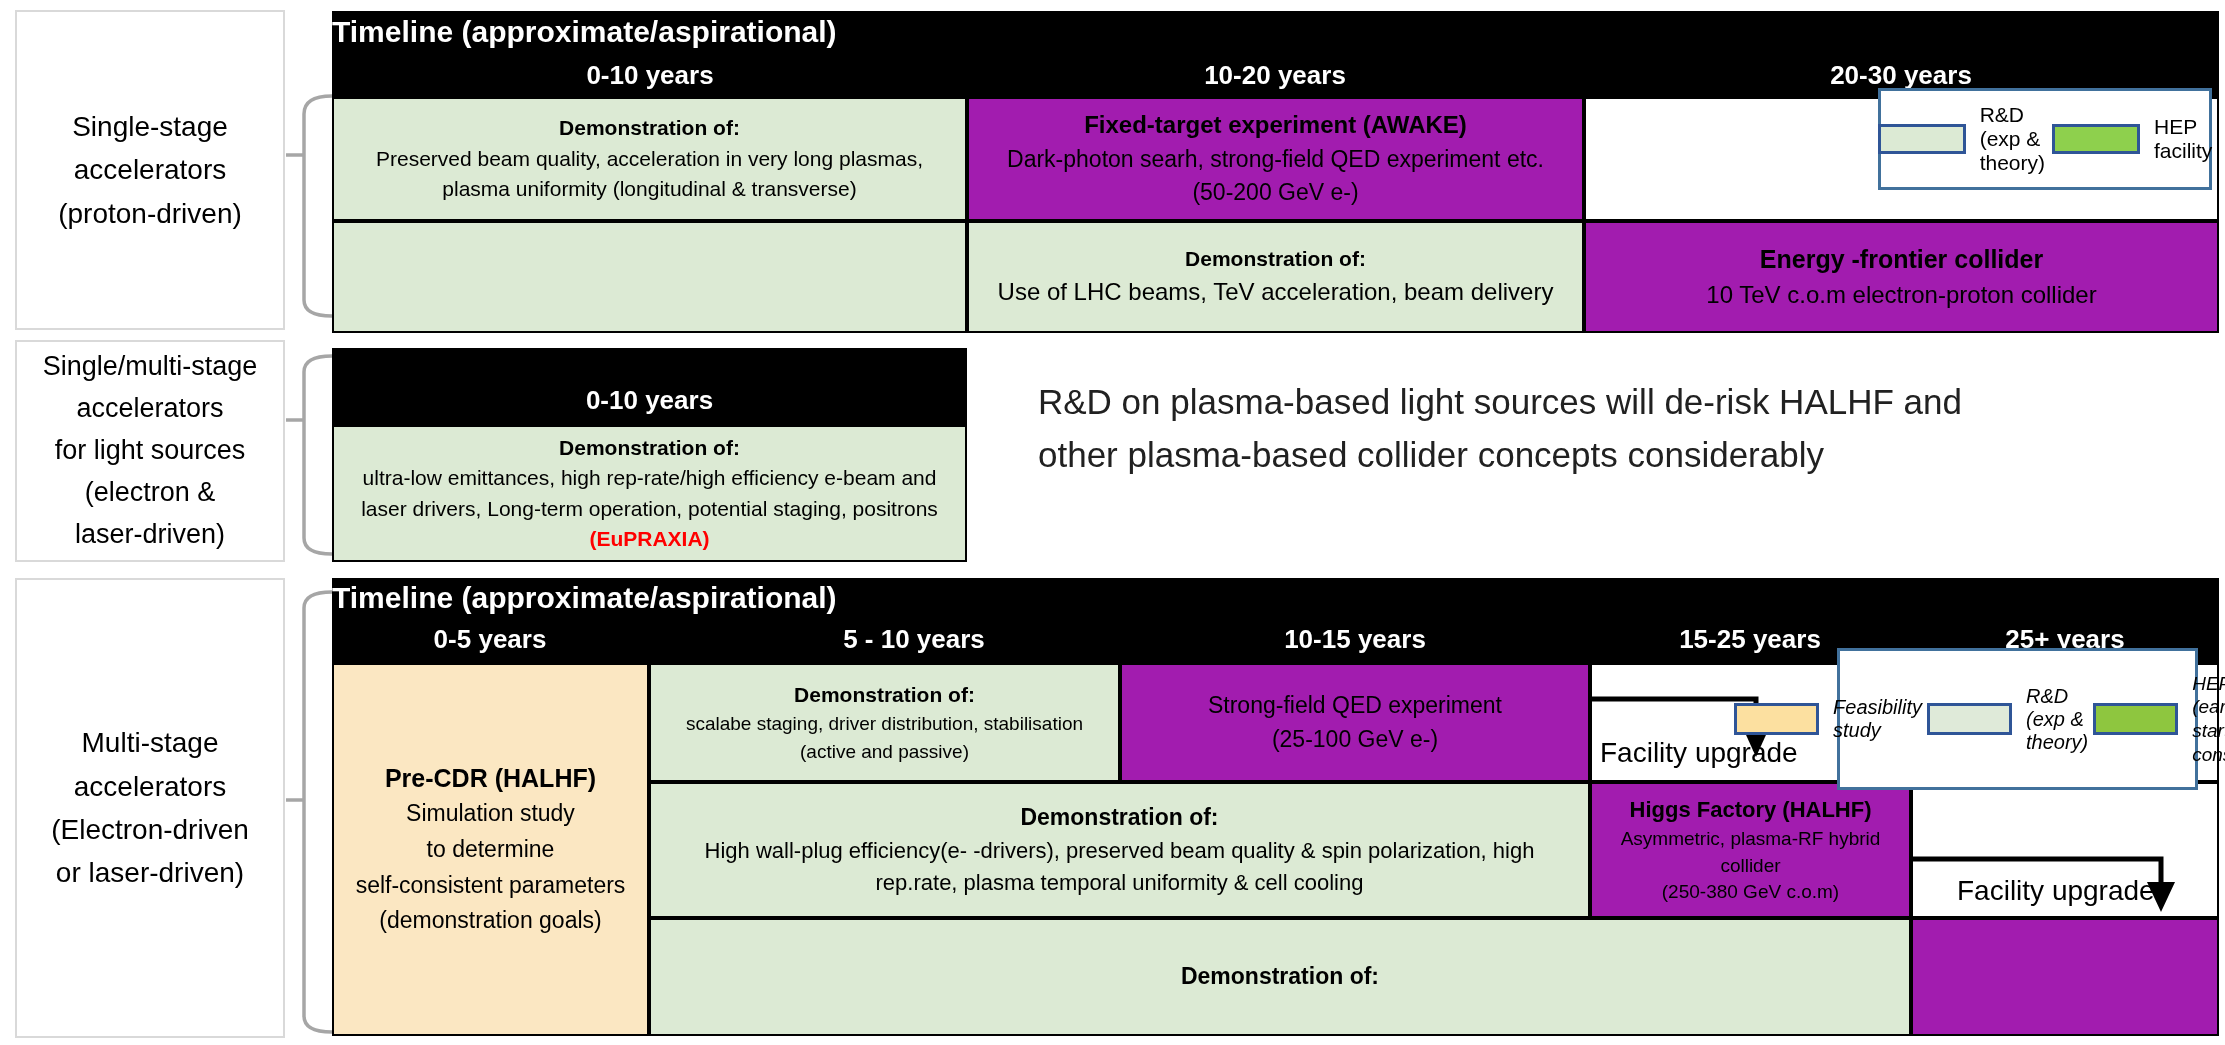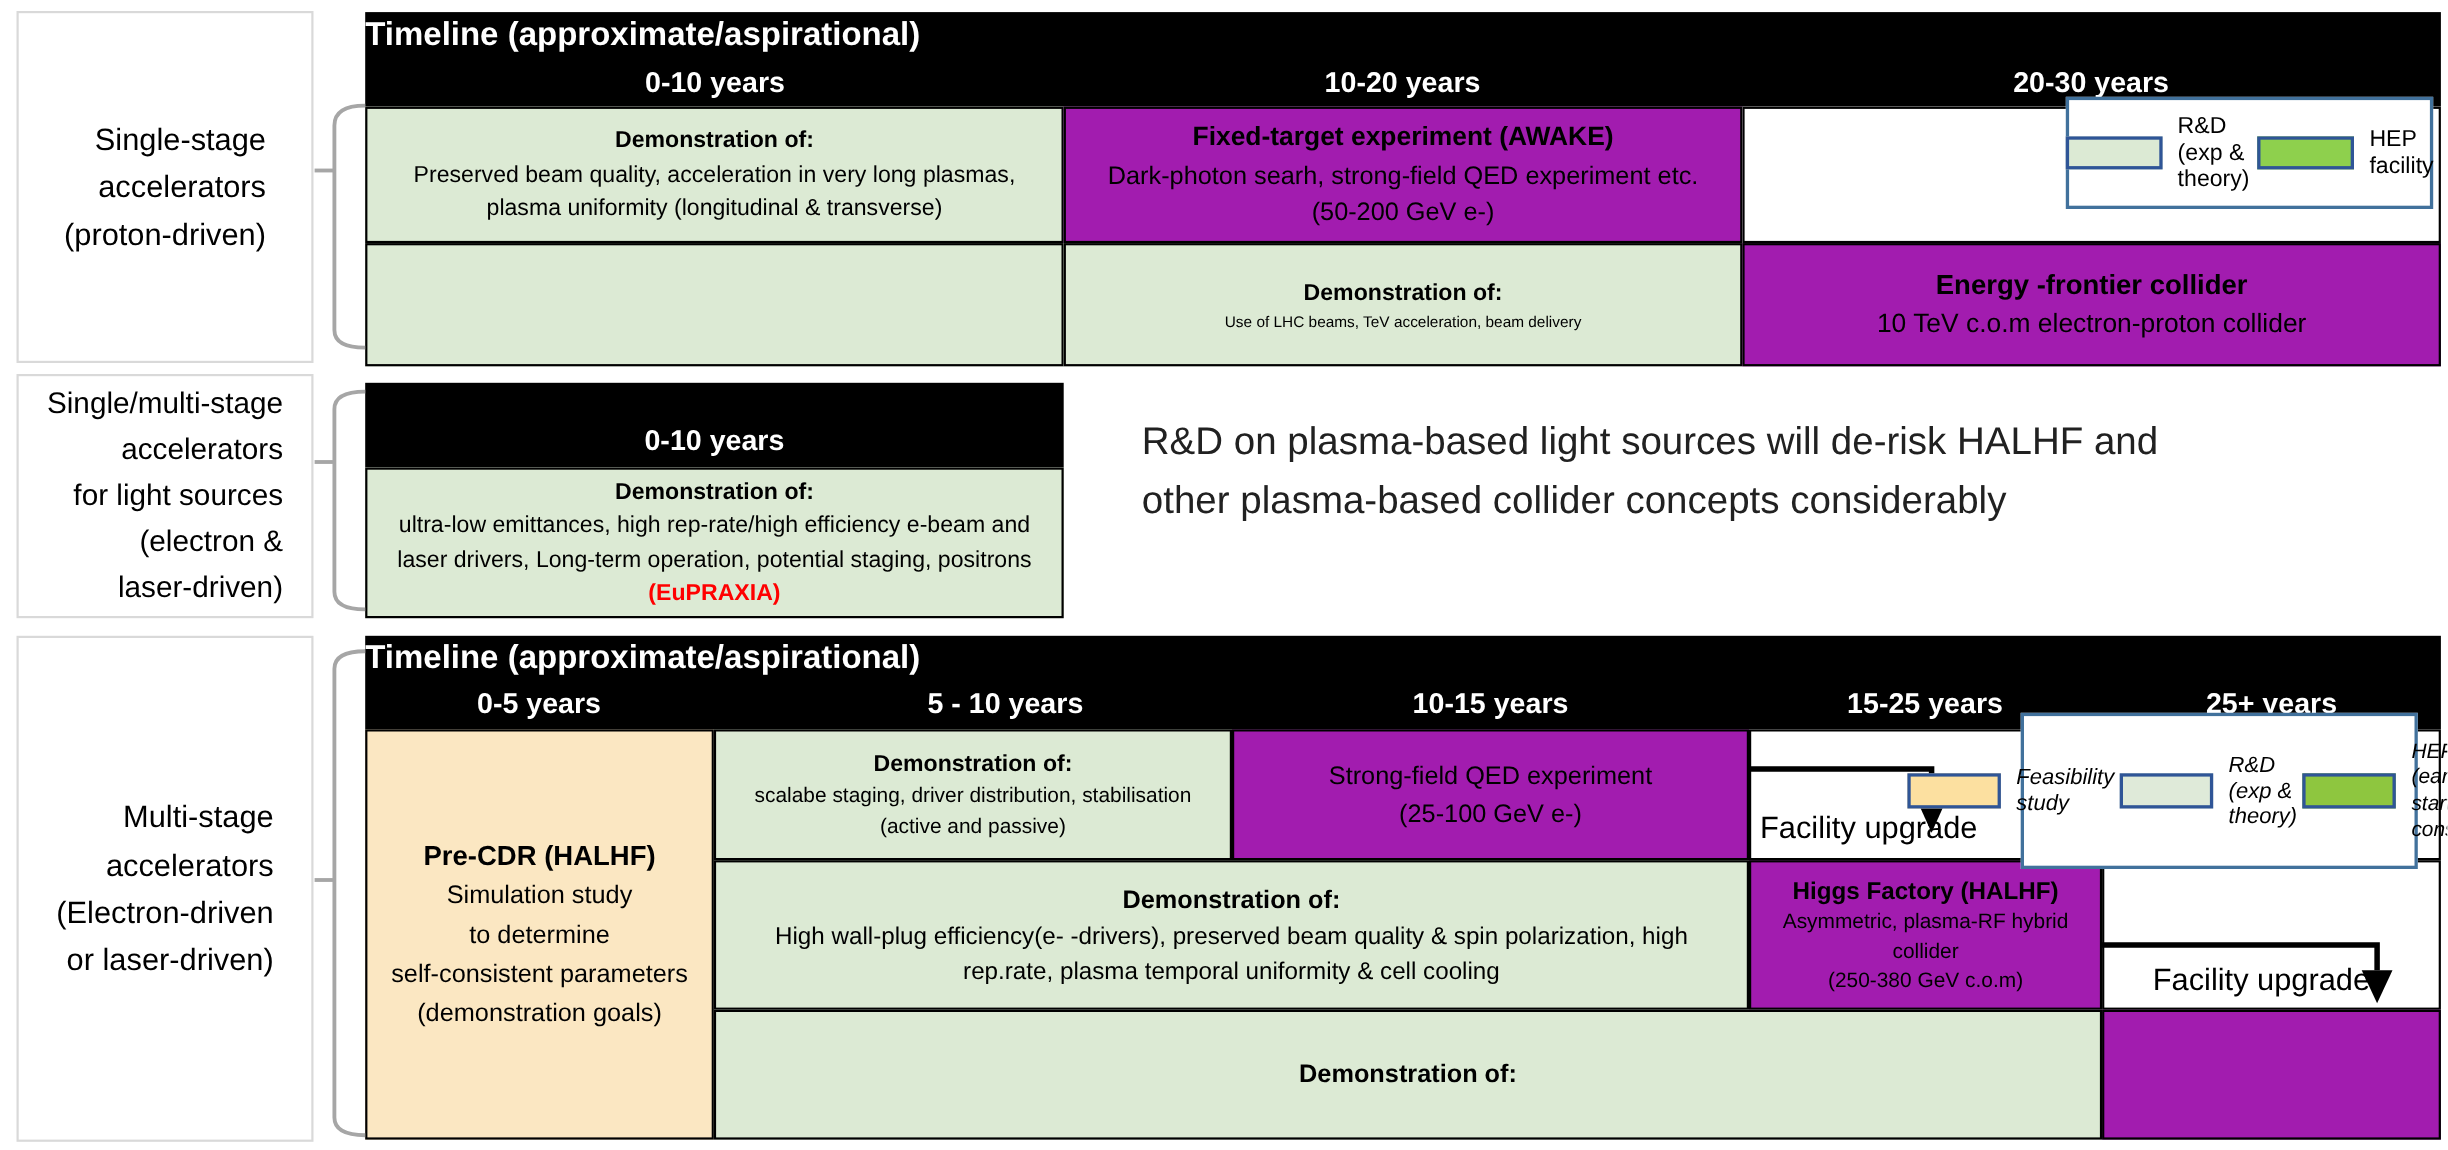--- a/index.html
+++ b/index.html
@@ -12,21 +12,21 @@
   .green{background:#a21caf}
   .tan{background:#fbe7c2}
   .whitecell{background:#ffffff}
   .bar{position:absolute;box-sizing:border-box;background:#000;color:#fff}
   .title{position:absolute;left:0;right:0;font-weight:bold;font-size:30px}
   .year{position:absolute;transform:translateX(-50%);font-weight:bold;font-size:26px;white-space:nowrap}
   .hd{font-weight:bold}
   .ml{white-space:pre-line}
   .red{color:#ff0000}
   .rowlabel{position:absolute;box-sizing:border-box;border:2px solid #d9d9d9;background:#fff;
-            display:flex;align-items:center;justify-content:center;text-align:right;
+            display:flex;align-items:center;justify-content:center;text-align:center;
             font-size:28px;line-height:1.55;white-space:pre-line}
   .legend{position:absolute;box-sizing:border-box;background:#fff;border:3px solid #41719c;
           display:flex;flex-direction:row;justify-content:center;gap:7px;padding:8px 12px;z-index:5}
   .litem{display:flex;align-items:center;gap:14px}
   .swatch{box-sizing:border-box;border:3px solid #2f5597;flex:0 0 auto}
   .ital{font-style:italic}
   .upg{position:absolute;font-size:28px;white-space:nowrap}
   .note{position:absolute;font-size:35px;line-height:1.5;color:#212121;white-space:pre-line}
   svg.overlay{position:absolute;left:0;top:0;pointer-events:none;z-index:4}
 </style>
@@ -63,21 +63,21 @@
   <div class="cell green" style="left:967px;top:97px;width:617px;height:124px">
     <div class="hd" style="font-size:24px">Fixed-target experiment (AWAKE)</div>
     <div class="ml" style="font-size:23px">Dark-photon searh, strong-field QED experiment etc.
 (50-200 GeV e-)</div>
   </div>
   <div class="cell whitecell" style="left:1584px;top:97px;width:635px;height:124px"></div>
 
   <div class="cell light" style="left:332px;top:221px;width:635px;height:112px"></div>
   <div class="cell light" style="left:967px;top:221px;width:617px;height:112px">
     <div class="hd" style="font-size:21px">Demonstration of:</div>
-    <div class="ml" style="font-size:14px">Use of LHC beams, TeV acceleration, beam delivery</div>
+    <div class="ml" style="font-size:24px">Use of LHC beams, TeV acceleration, beam delivery</div>
   </div>
   <div class="cell green" style="left:1584px;top:221px;width:635px;height:112px">
     <div class="hd" style="font-size:25px">Energy -frontier collider</div>
     <div class="ml" style="font-size:24px">10 TeV c.o.m electron-proton collider</div>
   </div>
 
   <div class="legend" style="left:1878px;top:88px;width:334px;height:102px">
     <div class="litem">
       <span class="swatch" style="width:88px;height:30px;background:#dcead4"></span>
       <span style="font-size:21px">R&amp;D (exp &amp; theory)</span>

